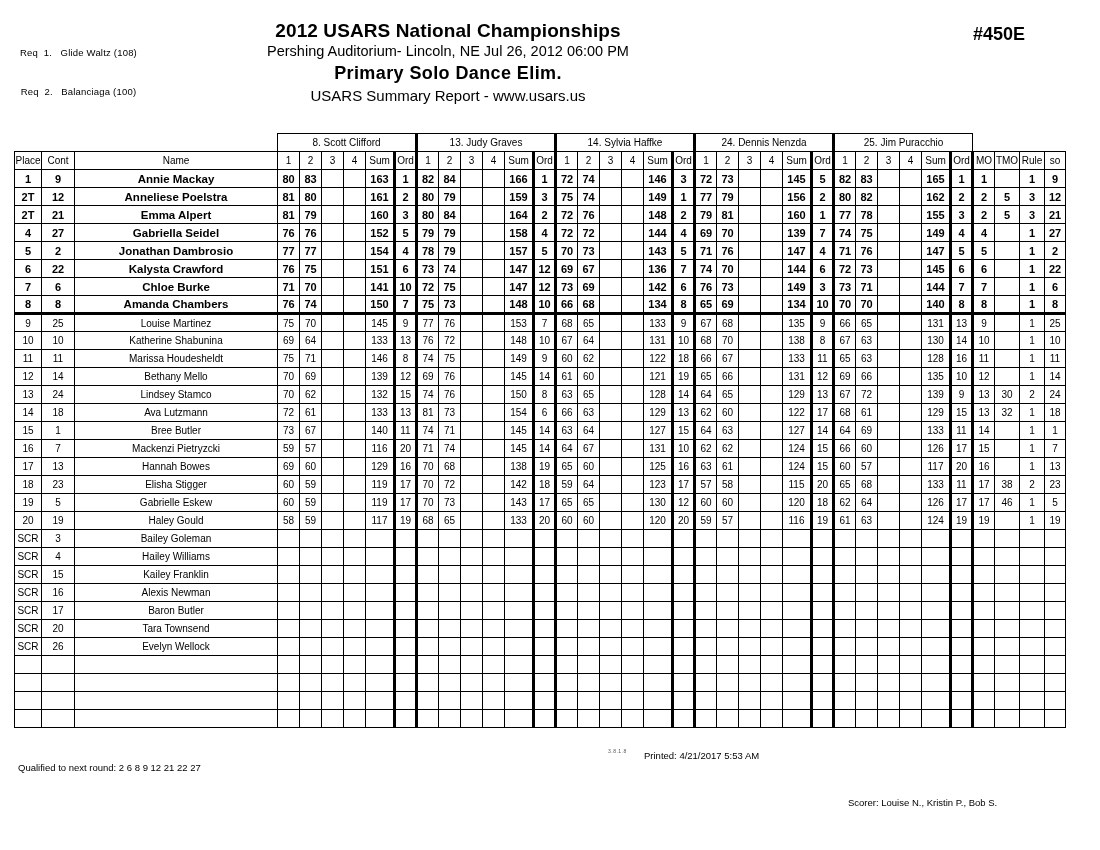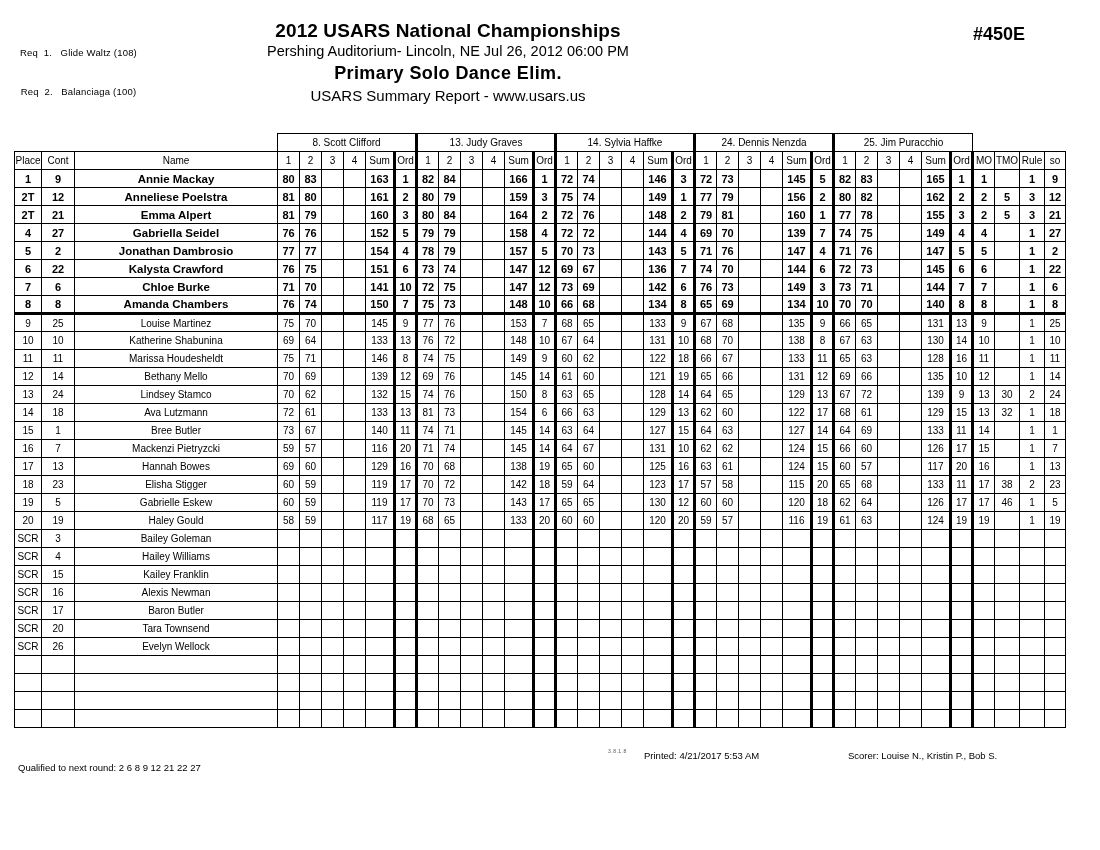--- a/index.html
+++ b/index.html
@@ -44,21 +44,21 @@
   tr.top8 td.colname{font-size:11.5px;}
   tr.cut td{border-bottom:3px solid #000 !important;}
   tr.blank td{height:18px;}
 
   .nameL{text-align:left;padding-left:5px;}
 
   
   .foot{position:absolute;top:750px;font-size:9.5px;}
   .f1{left:18px;margin-top:12px;}
   .f2{left:644px;}
-  .f3{left:848px;}
+  .f3{left:848px;margin-top:47px;}
   .tiny{position:absolute;left:608px;top:748px;font-size:5px;color:#555;letter-spacing:.5px;}
 </style>
 </head>
 <body>
 
 <div class="page">
 
   <div class="req">
     <div>Req  1.   Glide Waltz (108)</div>
     <div>Req  2.   Balanciaga (100)</div>

